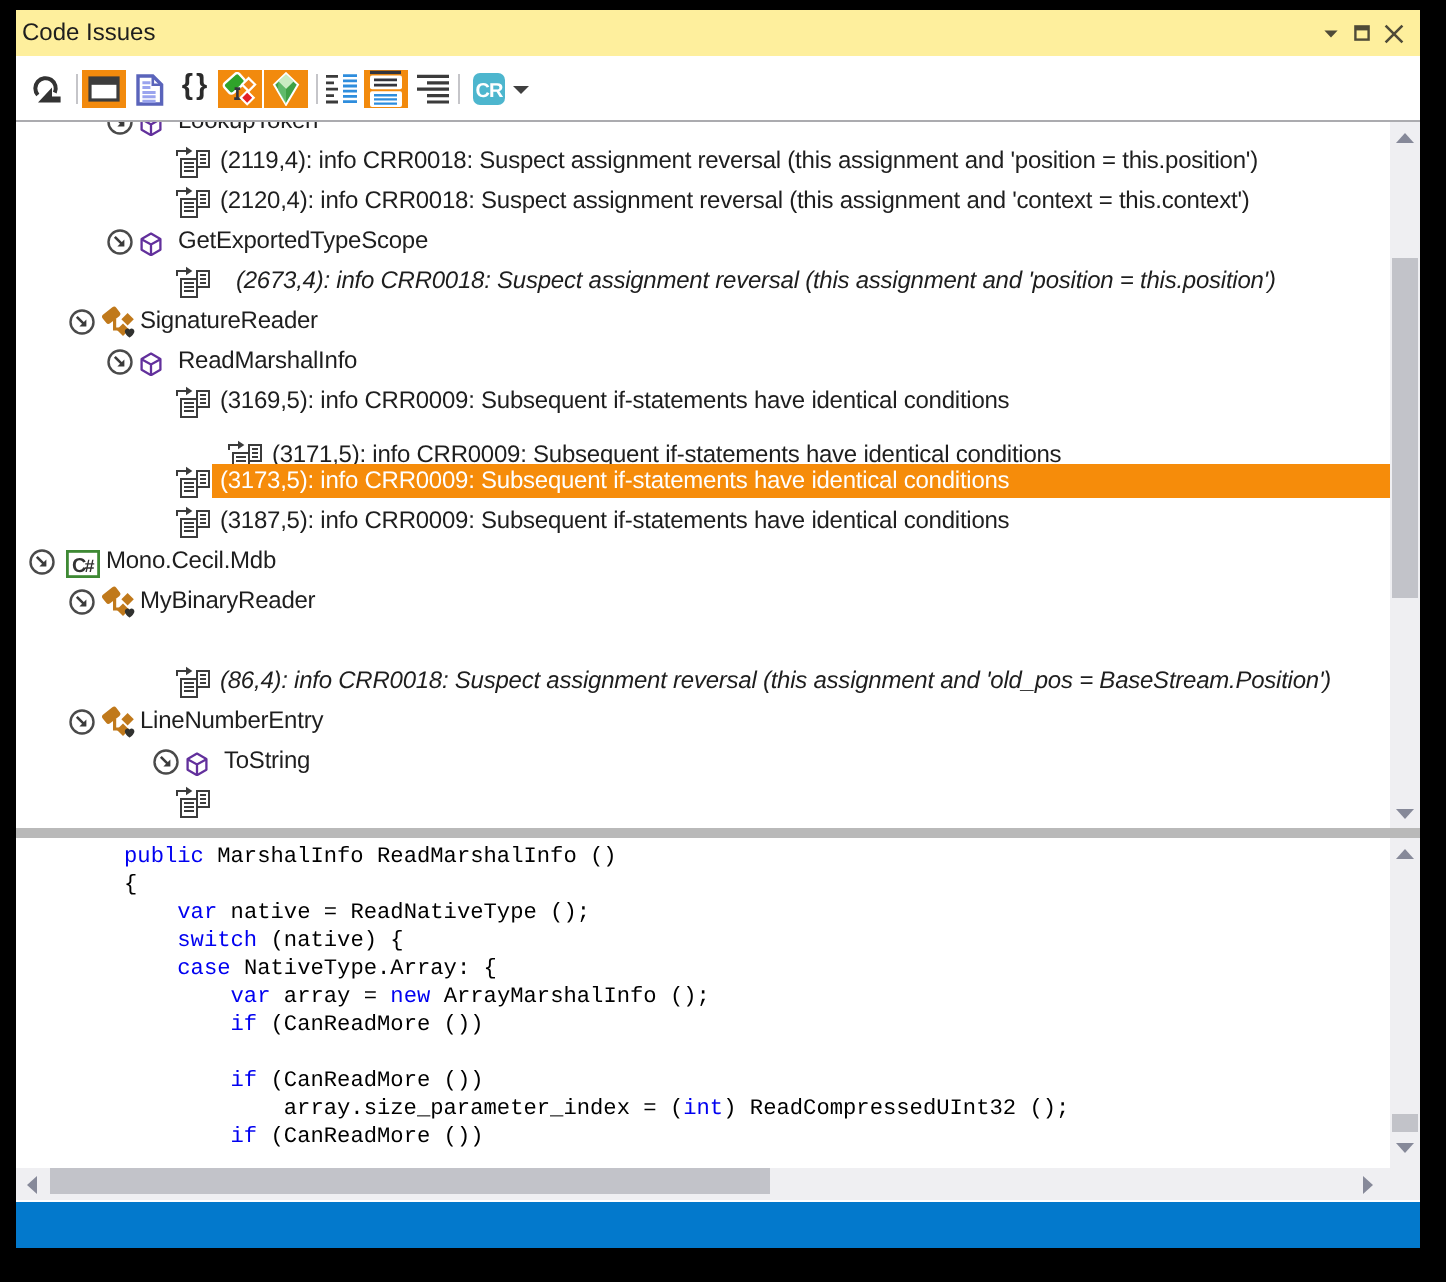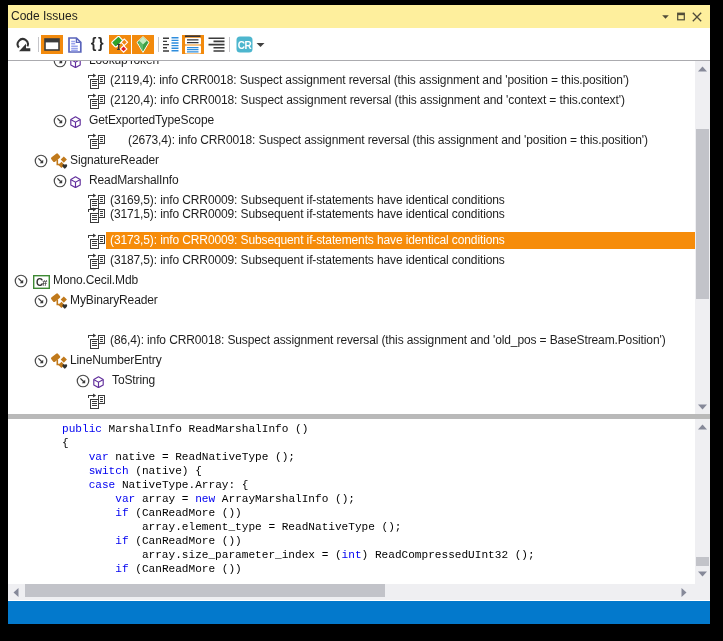--- a/index.html
+++ b/index.html
@@ -144,21 +144,21 @@
               <rect x="3" y="7" width="7" height="8" fill="#fff"></rect>
               <rect x="4" y="8" width="5" height="1" fill="#3b3b3b"></rect>
               <rect x="4" y="10" width="5" height="1" fill="#3b3b3b"></rect>
               <rect x="4" y="12" width="5" height="1" fill="#3b3b3b"></rect>
               <rect x="0" y="2" width="1" height="3" fill="#3b3b3b"></rect>
               <rect x="0" y="2" width="5" height="1" fill="#3b3b3b"></rect>
             </g>
             <path d="M5 0.4L8.2 2.5 5 4.6z" fill="#3b3b3b"></path>
           </svg>
         </span>
-        <span class="lbl" style="left:120px;">(2673,4): info CRR0018: Suspect assignment reversal (this assignment and 'position = this.position')</span>
+        <span class="lbl" style="left:110px;font-style:italic;">(2673,4): info CRR0018: Suspect assignment reversal (this assignment and 'position = this.position')</span>
       </div>
       <div class="row" style="top:88.5px;">
         <span class="ic" style="left:26px;top:4px;">
           <svg width="14" height="14" viewBox="0 0 14 14">
             <circle cx="7" cy="7" r="5.75" fill="none" stroke="#4a4a4a" stroke-width="1.2"></circle>
             <path d="M4.4 4.4l3.4 3.4" stroke="#3a3a3a" stroke-width="1.3" fill="none"></path>
             <path d="M9.2 5.7v3.5H5.7z" fill="#3a3a3a"></path>
           </svg>
         </span>
         <span class="ic" style="left:43px;top:3px;">
@@ -203,21 +203,21 @@
               <rect x="4" y="10" width="5" height="1" fill="#3b3b3b"></rect>
               <rect x="4" y="12" width="5" height="1" fill="#3b3b3b"></rect>
               <rect x="0" y="2" width="1" height="3" fill="#3b3b3b"></rect>
               <rect x="0" y="2" width="5" height="1" fill="#3b3b3b"></rect>
             </g>
             <path d="M5 0.4L8.2 2.5 5 4.6z" fill="#3b3b3b"></path>
           </svg>
         </span>
         <span class="lbl" style="left:102px;">(3169,5): info CRR0009: Subsequent if-statements have identical conditions</span>
       </div>
-      <div class="row" style="top:143px;">
+      <div class="row" style="top:156px;margin-left:26px;">
         <span class="ic" style="left:80px;top:3px;">
           <svg width="18" height="16" viewBox="0 0 18 16">
             <g shape-rendering="crispEdges">
               <rect x="10" y="2" width="7" height="9" fill="#3b3b3b"></rect>
               <rect x="11" y="3" width="5" height="7" fill="#fff"></rect>
               <rect x="12" y="4" width="3" height="1" fill="#3b3b3b"></rect>
               <rect x="12" y="6" width="3" height="1" fill="#3b3b3b"></rect>
               <rect x="12" y="8" width="3" height="1" fill="#3b3b3b"></rect>
               <rect x="2" y="6" width="9" height="10" fill="#3b3b3b"></rect>
               <rect x="3" y="7" width="7" height="8" fill="#fff"></rect>
@@ -306,21 +306,21 @@
           <svg width="18" height="17" viewBox="0 0 18 17">
             <rect x="0.5" y="2" width="8.6" height="5.6" rx="1.4" transform="rotate(-38 4.5 5)" fill="#c0791b"></rect>
             <path d="M6.3 6.5v5h4.5" fill="none" stroke="#c0791b" stroke-width="1.6"></path>
             <rect x="10.6" y="4.4" width="4.4" height="4.4" transform="rotate(45 12.8 6.6)" fill="#c0791b"></rect>
             <rect x="8.3" y="9.7" width="4.4" height="4.4" transform="rotate(45 10.5 11.9)" fill="#c0791b"></rect>
             <path d="M11.4 12.6a1.35 1.35 0 0 1 2.4-0.85 1.35 1.35 0 0 1 2.4 0.85c0 1.6-2.4 3.2-2.4 3.2s-2.4-1.6-2.4-3.2z" fill="#30312f"></path>
           </svg>
         </span>
         <span class="lbl" style="left:62px;">MyBinaryReader</span>
       </div>
-      <div class="row" style="top:268.5px;">
+      <div class="row" style="top:268.5px;font-style:italic;">
         <span class="ic" style="left:80px;top:3px;">
           <svg width="18" height="16" viewBox="0 0 18 16">
             <g shape-rendering="crispEdges">
               <rect x="10" y="2" width="7" height="9" fill="#3b3b3b"></rect>
               <rect x="11" y="3" width="5" height="7" fill="#fff"></rect>
               <rect x="12" y="4" width="3" height="1" fill="#3b3b3b"></rect>
               <rect x="12" y="6" width="3" height="1" fill="#3b3b3b"></rect>
               <rect x="12" y="8" width="3" height="1" fill="#3b3b3b"></rect>
               <rect x="2" y="6" width="9" height="10" fill="#3b3b3b"></rect>
               <rect x="3" y="7" width="7" height="8" fill="#fff"></rect>
@@ -405,21 +405,20 @@
   <div class="splitter"></div>
 
   <div class="code" id="code">
       <div class="cl" style="top:6px;"><span class="k">public</span> MarshalInfo ReadMarshalInfo ()</div>
       <div class="cl" style="top:20px;">{</div>
       <div class="cl" style="top:34px;">    <span class="k">var</span> native = ReadNativeType ();</div>
       <div class="cl" style="top:48px;">    <span class="k">switch</span> (native) {</div>
       <div class="cl" style="top:62px;">    <span class="k">case</span> NativeType.Array: {</div>
       <div class="cl" style="top:76px;">        <span class="k">var</span> array = <span class="k">new</span> ArrayMarshalInfo ();</div>
       <div class="cl" style="top:90px;">        <span class="k">if</span> (CanReadMore ())</div>
-      <div class="cl" style="top:104px;">            array.element_type = ReadNativeType ();</div>
       <div class="cl" style="top:118px;">        <span class="k">if</span> (CanReadMore ())</div>
       <div class="cl" style="top:132px;">            array.size_parameter_index = (<span class="k">int</span>) ReadCompressedUInt32 ();</div>
       <div class="cl" style="top:146px;">        <span class="k">if</span> (CanReadMore ())</div>
     </div>
 
   <div class="vscroll" style="left:687px; top:412px; height:183px;">
     <svg width="15" height="8" style="position:absolute;top:6px;">
         <path d="M7.5 1.5l4.5 5h-9z" fill="#868999"></path>
       </svg>
     <div class="thumbv" style="top:140px; height:9px;"></div>

